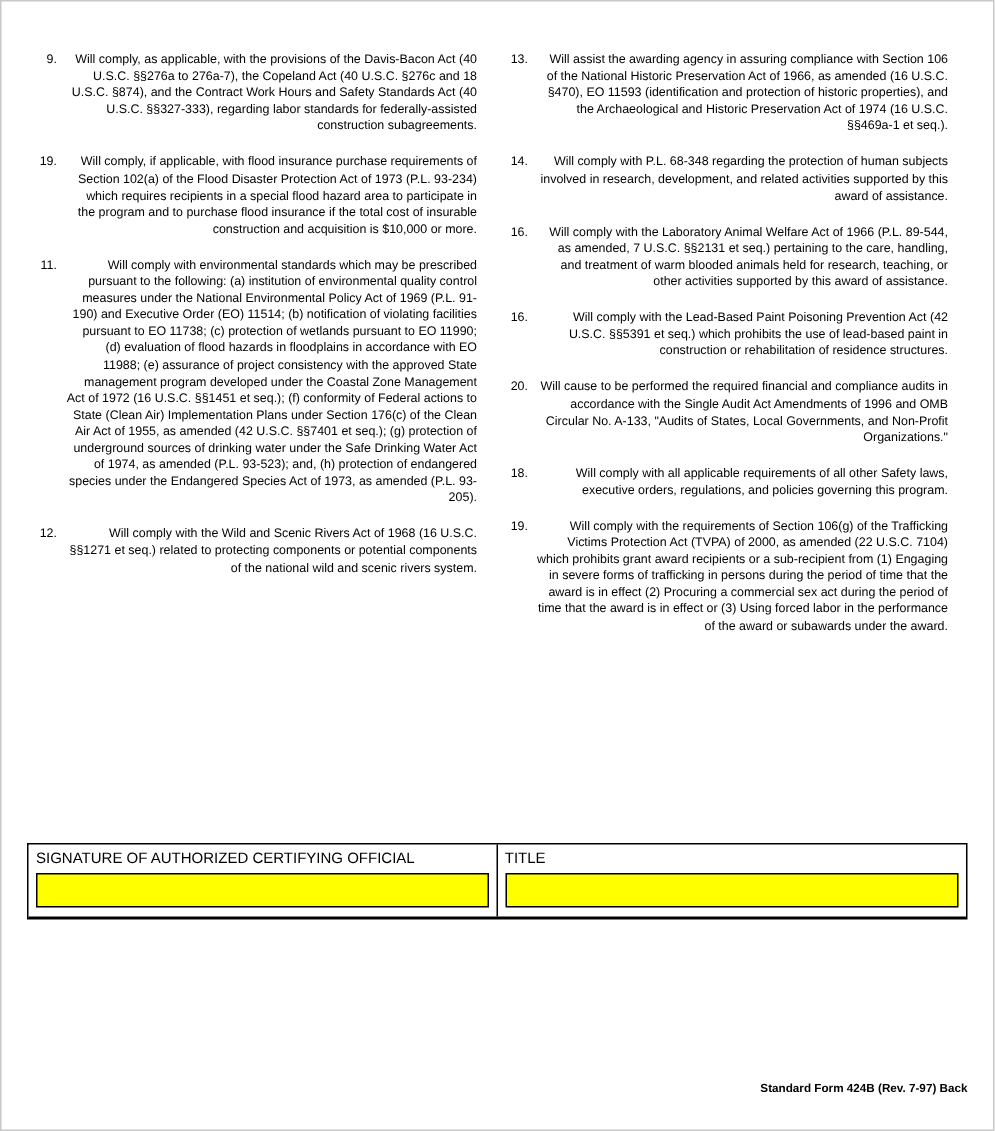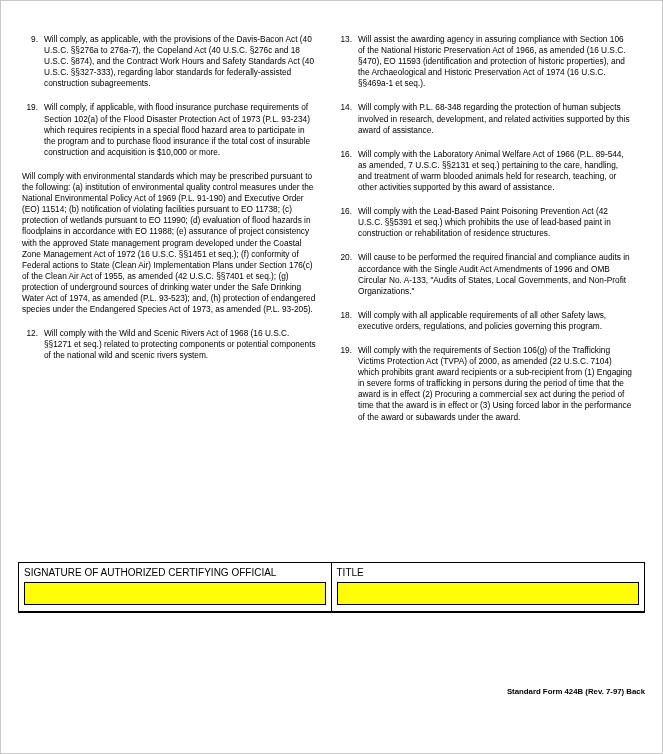--- a/index.html
+++ b/index.html
@@ -42,20 +42,21 @@
   }
   .item .num {
     width: 22px;
     min-width: 22px;
     text-align: right;
     padding-right: 6px;
     box-sizing: border-box;
   }
   .item .txt {
     flex: 1;
+    text-align: right;
   }
   
   .sigblock {
     position: absolute;
     left: 18px;
     top: 562px;
     width: 627px;
     border: 1px solid #000000;
     box-sizing: border-box;
   }
@@ -84,21 +85,21 @@
     height: 23px;
     background: #ffff00;
     border: 1px solid #000000;
     box-sizing: border-box;
     width: 100%;
     display: block;
   }
   .formfooter {
     position: absolute;
     right: 18px;
-    top: 687px;
+    top: 721px;
     font-size: 7.8px;
     font-weight: bold;
     text-align: right;
     white-space: nowrap;
   }
   .outerborder {
     position: absolute;
     left: 0; top: 0;
     width: 663px; height: 754px;
     border: 1px solid #c8c8c8;
@@ -119,20 +120,21 @@
         <div class="num">9.</div>
         <div class="txt">Will comply, as applicable, with the provisions of the Davis-Bacon Act (40 U.S.C. §§276a to 276a-7), the Copeland Act (40 U.S.C. §276c and 18 U.S.C. §874), and the Contract Work Hours and Safety Standards Act (40 U.S.C. §§327-333), regarding labor standards for federally-assisted construction subagreements.</div>
       </div>
 
       <div class="item">
         <div class="num">19.</div>
         <div class="txt">Will comply, if applicable, with flood insurance purchase requirements of Section 102(a) of the Flood Disaster Protection Act of 1973 (P.L. 93-234) which requires recipients in a special flood hazard area to participate in the program and to purchase flood insurance if the total cost of insurable construction and acquisition is $10,000 or more.</div>
       </div>
 
       <div class="item">
+        <div class="num">11.</div>
         <div class="txt">Will comply with environmental standards which may be prescribed pursuant to the following: (a) institution of environmental quality control measures under the National Environmental Policy Act of 1969 (P.L. 91-190) and Executive Order (EO) 11514; (b) notification of violating facilities pursuant to EO 11738; (c) protection of wetlands pursuant to EO 11990; (d) evaluation of flood hazards in floodplains in accordance with EO 11988; (e) assurance of project consistency with the approved State management program developed under the Coastal Zone Management Act of 1972 (16 U.S.C. §§1451 et seq.); (f) conformity of Federal actions to State (Clean Air) Implementation Plans under Section 176(c) of the Clean Air Act of 1955, as amended (42 U.S.C. §§7401 et seq.); (g) protection of underground sources of drinking water under the Safe Drinking Water Act of 1974, as amended (P.L. 93-523); and, (h) protection of endangered species under the Endangered Species Act of 1973, as amended (P.L. 93-205).</div>
       </div>
 
       <div class="item">
         <div class="num">12.</div>
         <div class="txt">Will comply with the Wild and Scenic Rivers Act of 1968 (16 U.S.C. §§1271 et seq.) related to protecting components or potential components of the national wild and scenic rivers system.</div>
       </div>
 
     </div>
 

